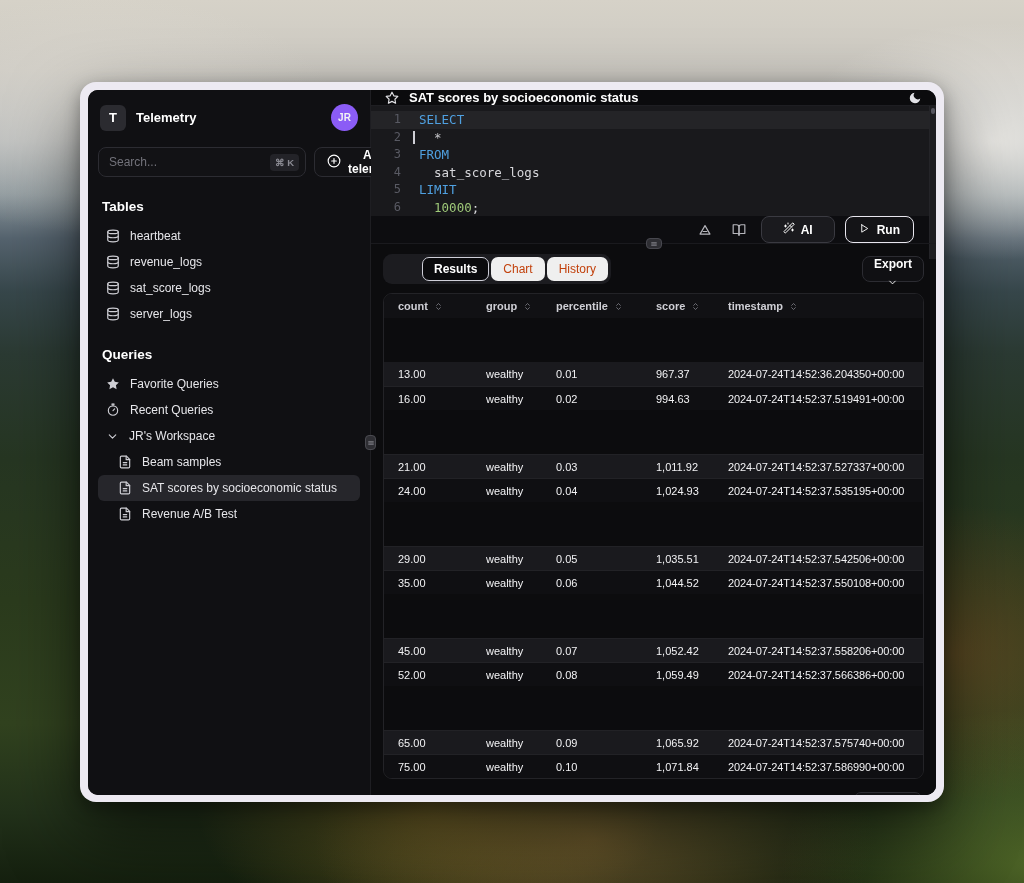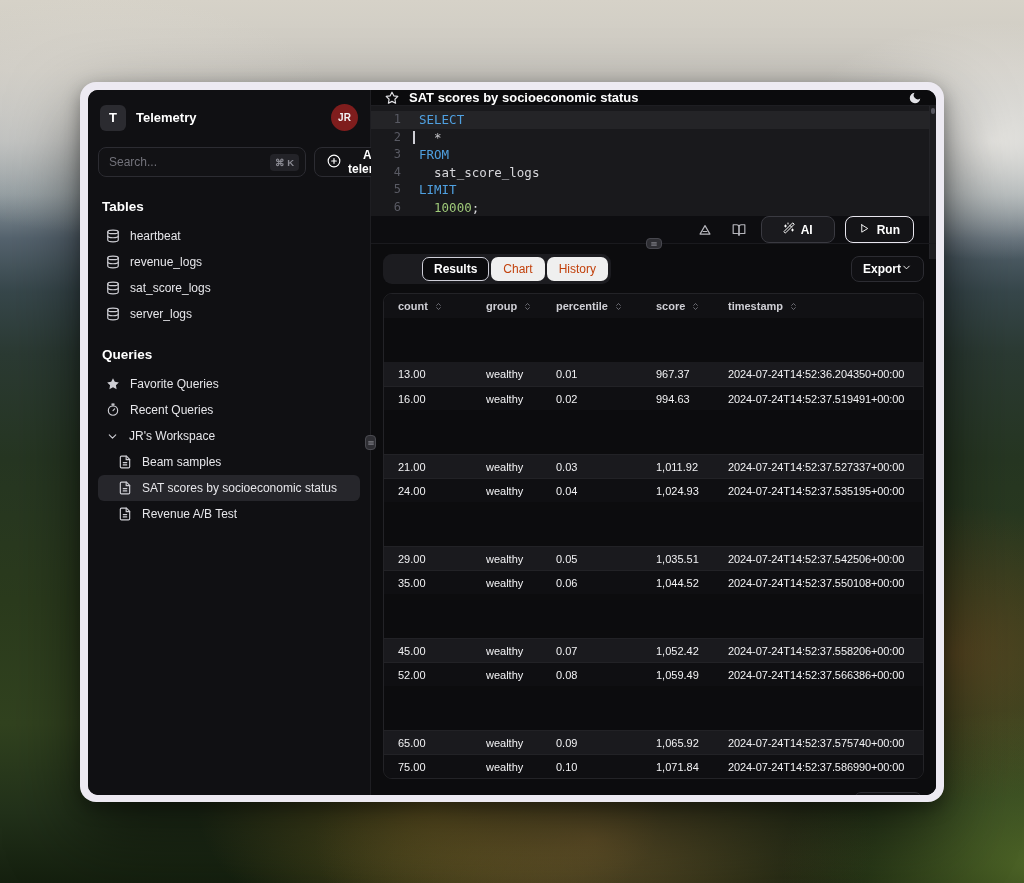--- a/index.html
+++ b/index.html
@@ -26,21 +26,21 @@
   }
   .app { display:flex; height:100%; background:#0b0b0d; border-radius:10px; overflow:hidden; position:relative; }
 
   
   .sidebar { width:283px; min-width:283px; background:#101013; border-right:1px solid #1e1e22;
              padding:10px; position:relative; }
   .sb-header { display:flex; align-items:center; gap:10px; padding:4px 2px 14px; }
   .logo { width:26px; height:26px; border-radius:6px; background:#2b2b30; color:#fff;
           font-weight:700; font-size:13px; display:flex; align-items:center; justify-content:center; }
   .app-name { font-size:13px; font-weight:700; color:#fff; }
-  .avatar { margin-left:auto; width:27px; height:27px; border-radius:50%; background:#7f1d1d; color:#f2f2f4;
+  .avatar { margin-left:auto; width:27px; height:27px; border-radius:50%; background:#8b5cf6; color:#f2f2f4;
             font-size:10px; font-weight:700; display:flex; align-items:center; justify-content:center; }
   .sb-controls { display:flex; gap:8px; padding:2px 0; }
   .search { flex:1; height:30px; border:1px solid #2c2c32; border-radius:8px; background:#121215;
             display:flex; align-items:center; gap:6px; padding:0 6px 0 10px; }
   .search input { flex:1; min-width:0; background:transparent; border:0; outline:0; color:#e8e8ec; font-size:12px;
                   font-family:"Liberation Sans", sans-serif; }
   .search input::placeholder { color:#72727a; }
   .kbd { background:#232328; border-radius:4px; color:#8a8a92; font-size:9.5px; font-weight:600;
          padding:3px 5px; white-space:nowrap; }
   .add-btn { height:30px; border:1px solid #2c2c32; border-radius:8px; background:#121215; color:#fff;
@@ -87,22 +87,22 @@
             background:#2e2e33; border:1px solid #48484f; border-radius:4px; display:flex; align-items:center;
             justify-content:center; color:#9a9aa2; cursor:row-resize; z-index:5; }
 
   
   .results { flex:1; background:#0c0c0e; padding:10px 12px 0; display:flex; flex-direction:column; }
   .results-top { display:flex; align-items:center; justify-content:space-between; }
   .tab-group { display:flex; gap:2px; background:#1c1c20; border-radius:9px; padding:3px; }
   .tab { padding:4px 11px; font-size:12px; color:#c2410c; font-weight:400; border:1px solid transparent;
          border-radius:7px; cursor:pointer; }
   .tab.active { background:#0b0b0d; color:#fff; font-weight:700; border:1px solid #cfcfd8;margin-left:36px; }
-  .export-btn { height:26px; display:flex; align-items:center; padding:0 11px; border:1px solid #2c2c32;
-                border-radius:8px; background:#101013; color:#fff; font-size:12px; font-weight:600; cursor:pointer; }
+  .export-btn { height:26px; display:flex; align-items:center; gap:6px; padding:0 11px; border:1px solid #2c2c32;
+                border-radius:8px; background:#101013; color:#fff; font-size:12px; font-weight:600; cursor:pointer;flex-direction:column; }
   .table-wrap { margin-top:9px; border:1px solid #232327; border-radius:9px; overflow:hidden; }
   .t-row { display:grid; grid-template-columns:88px 70px 100px 72px 1fr; align-items:center; height:24px; }
   .t-row + .t-row { border-top:1px solid #222226; }
   .t-head { background:#111114; }
   .t-head .cell { color:#cfcfd5; font-weight:600; display:flex; align-items:center; gap:6px; cursor:pointer; }
   .t-row.odd { background:#1a1a1e;margin-top:44px; } .t-row.even { background:#0f0f12; }
   .cell { padding-left:14px; font-size:11px; color:#f2f2f4; font-weight:500; white-space:nowrap; overflow:hidden; }
   .cell.ts { letter-spacing:-.1px; }
   .sort-ic { display:flex; color:#8a8a92; }
   .results-footer { display:flex; align-items:center; justify-content:space-between; padding:13px 2px; }

